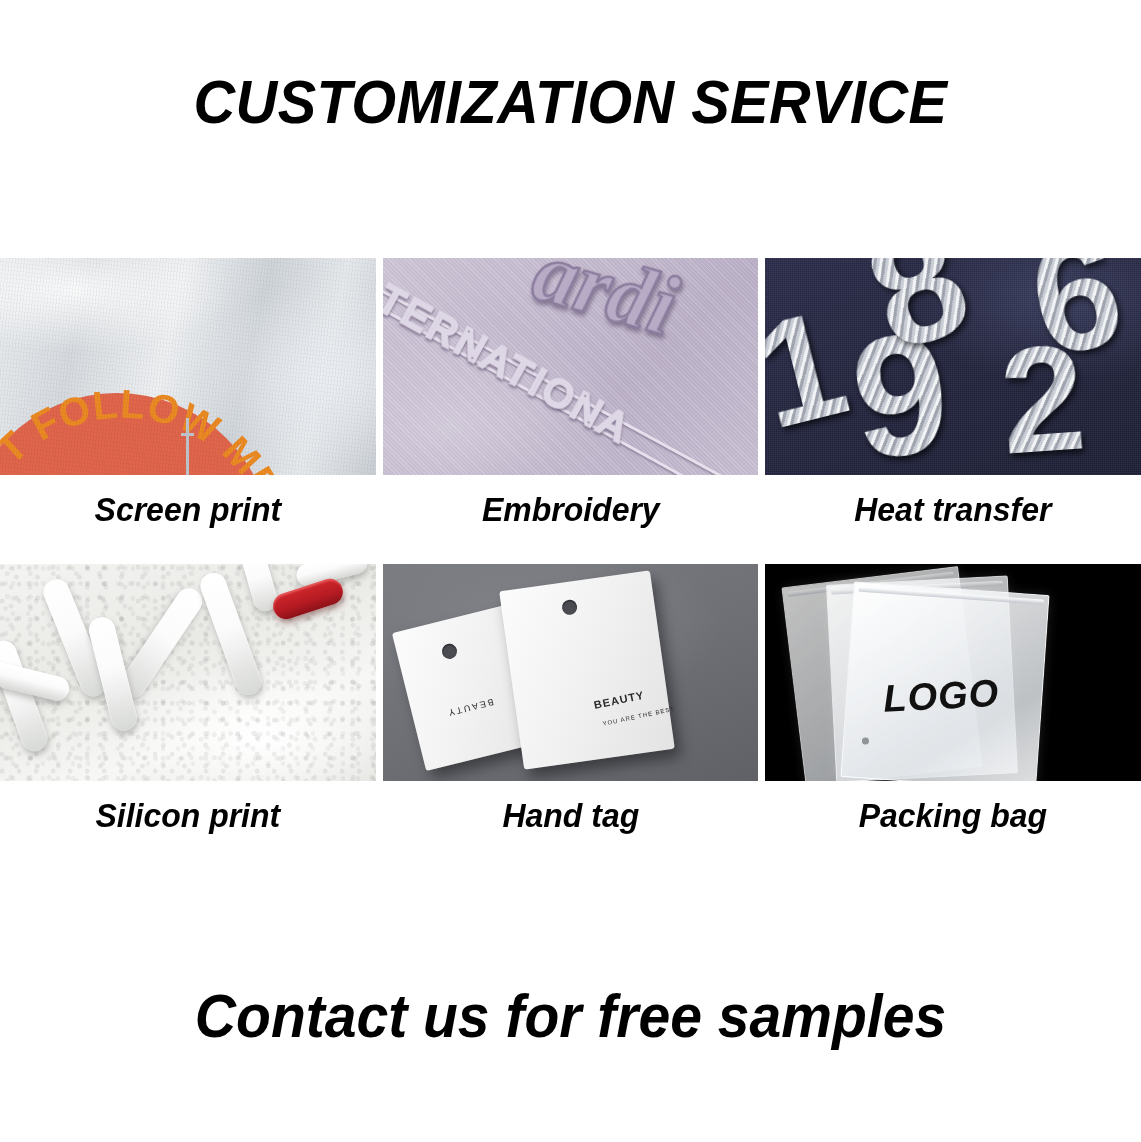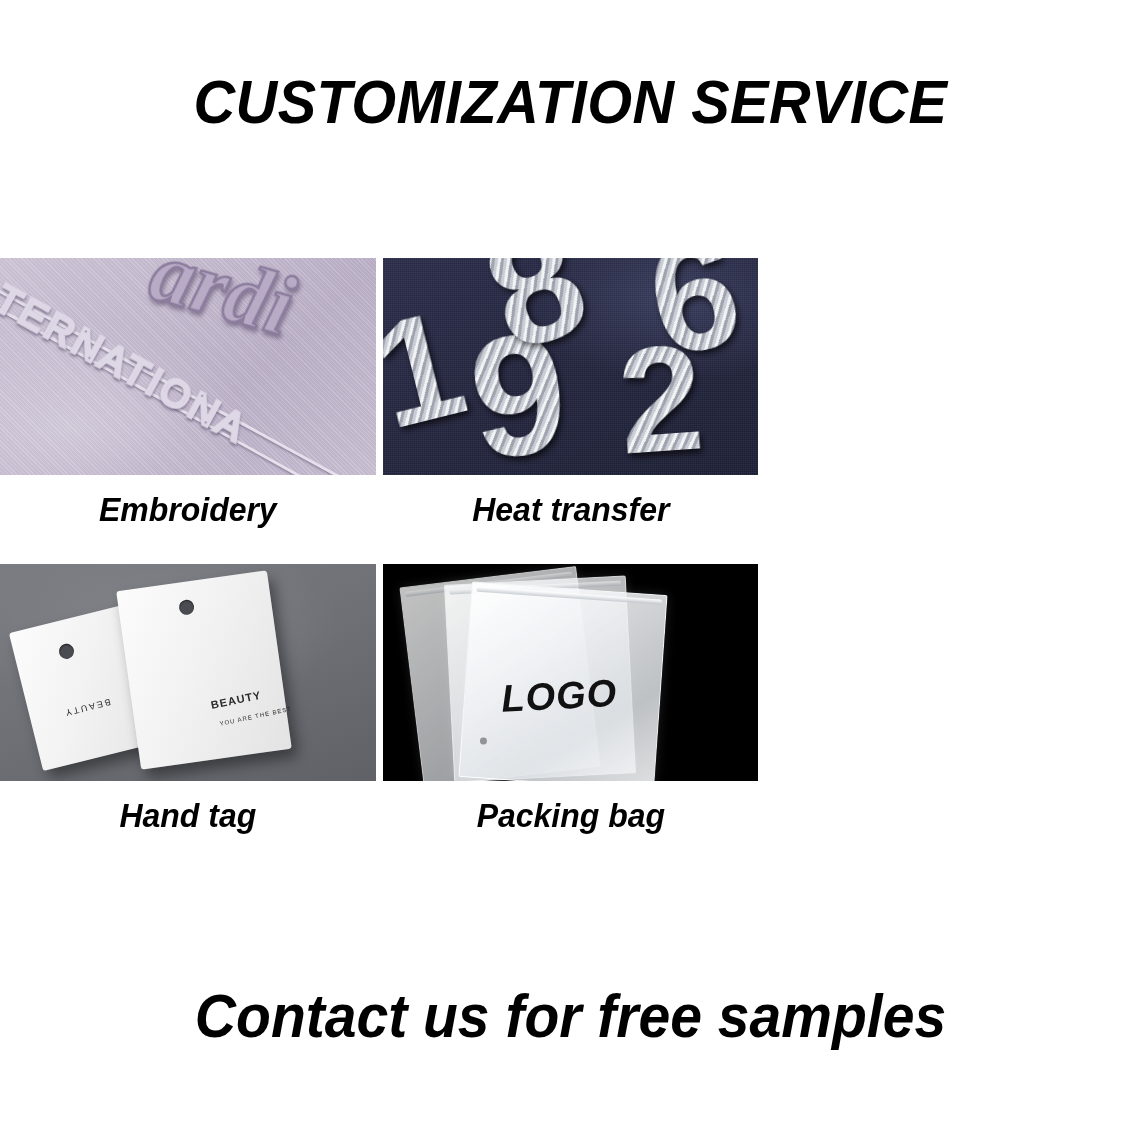--- a/index.html
+++ b/index.html
@@ -262,20 +262,33 @@
 </style>
 </head>
 <body>
 
 <h1 class="page-title">CUSTOMIZATION SERVICE</h1>
 
 <div class="grid">
 
   <div class="row">
 
+    <div class="cell">
+      <div class="thumb t-screen">
+        <div class="sp-circle"></div>
+        <svg class="sp-arc" viewBox="0 0 330 330">
+          <defs>
+              <path id="arcPath" d="M 18,250 A 150,150 0 0 1 312,250"></path>
+            </defs>
+          <text><textPath href="#arcPath" startOffset="10%">N'T FOLLOW ME</textPath></text>
+        </svg>
+        <div class="sp-tower"></div>
+      </div>
+      <div class="caption">Screen print</div>
+    </div>
 
     <div class="cell">
       <div class="thumb t-embroidery">
         <svg class="emb-svg" viewBox="0 0 376 217" preserveAspectRatio="none">
           <path class="emb-line" d="M -10,28 L 360,230"></path>
           <path class="emb-line" d="M -10,46 L 350,246"></path>
           <text class="emb-text" transform="rotate(29 10 50)" x="-6" y="58">TERNATIONA</text>
           <text class="emb-script" transform="rotate(16 190 30)" x="150" y="50">ardi</text>
         </svg>
       </div>
@@ -289,20 +302,34 @@
         <div class="ht-glyph" style="left:108px;top:-52px;font-size:160px;transform:rotate(-20deg);">8</div>
         <div class="ht-glyph" style="left:236px;top:66px;font-size:150px;transform:rotate(-4deg);">2</div>
         <div class="ht-glyph" style="left:268px;top:-40px;font-size:155px;transform:rotate(-12deg);">6</div>
       </div>
       <div class="caption">Heat transfer</div>
     </div>
   </div>
 
   <div class="row">
 
+    <div class="cell">
+      <div class="thumb t-silicon">
+        <div class="sil-bar" style="left:62px;top:12px;width:26px;height:124px;transform:rotate(-22deg);"></div>
+        <div class="sil-bar" style="left:148px;top:16px;width:26px;height:126px;transform:rotate(34deg);"></div>
+        <div class="sil-bar" style="left:218px;top:6px;width:26px;height:128px;transform:rotate(-20deg);"></div>
+        <div class="sil-bar" style="left:6px;top:74px;width:26px;height:116px;transform:rotate(-20deg);"></div>
+        <div class="sil-bar" style="left:-26px;top:104px;width:96px;height:24px;transform:rotate(14deg);"></div>
+        <div class="sil-bar" style="left:100px;top:52px;width:26px;height:116px;transform:rotate(-14deg);"></div>
+        <div class="sil-bar" style="left:248px;top:-14px;width:24px;height:62px;transform:rotate(-16deg);"></div>
+        <div class="sil-bar" style="left:296px;top:-6px;width:72px;height:22px;transform:rotate(-14deg);"></div>
+        <div class="sil-red" style="left:272px;top:22px;width:72px;height:26px;transform:rotate(-18deg);"></div>
+      </div>
+      <div class="caption">Silicon print</div>
+    </div>
 
     <div class="cell">
       <div class="thumb t-handtag">
 
         <div class="tag" style="left:24px;top:50px;width:142px;height:142px;transform:rotate(-14deg);">
           <div class="tag-hole" style="left:44px;top:24px;"></div>
           <div class="tag-txt" style="left:34px;top:86px;font-size:9px;letter-spacing:2px;transform:rotate(180deg);">BEAUTY</div>
         </div>
 
         <div class="tag" style="left:128px;top:16px;width:152px;height:180px;transform:rotate(-8deg);">

